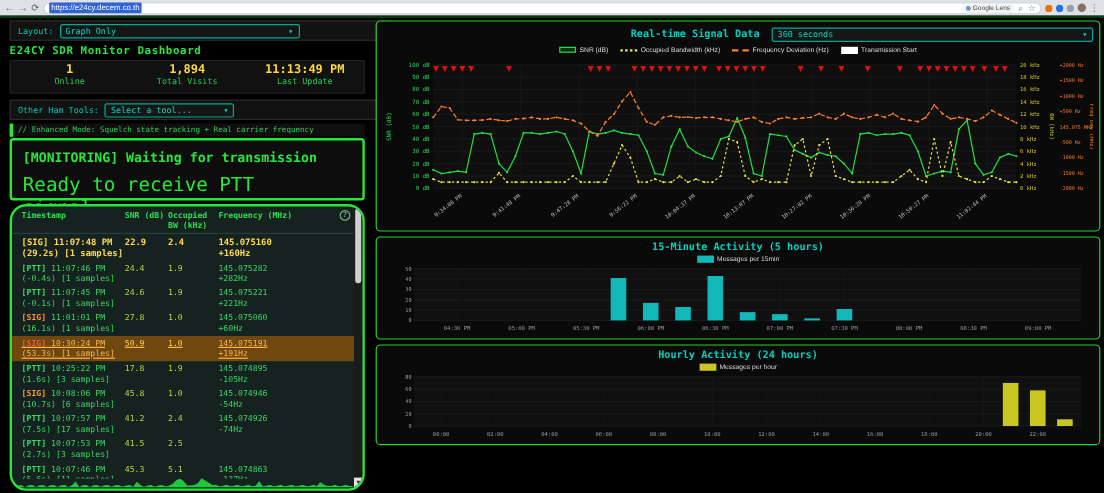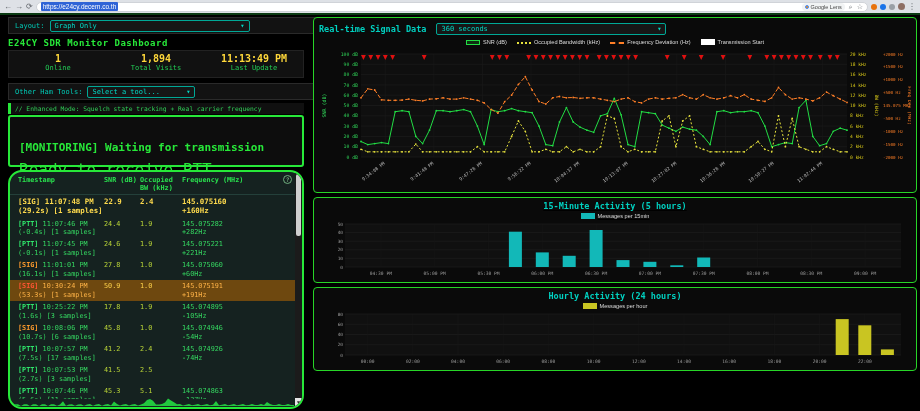--- a/index.html
+++ b/index.html
@@ -37,56 +37,56 @@
                 letter-spacing:.5px; }
   .stats { position:absolute; top:33px; width:296px; height:28px; background:#111;
            border:1px solid #222; display:flex; }
   .stat { flex:1; text-align:center; padding-top:2px; }
   .stat .v { color:#ffd83a; font-size:10px; font-weight:bold; }
   .stat .l { color:#22cc55; font-size:7px; }
   .note { position:absolute; top:86px; width:296px; background:#101010;
           border-left:3px solid #27e839; color:#2fd157; font-size:6.3px;
           padding:2px 4px; }
   .monitor { position:absolute; top:98px; width:296px; height:52px; background:#0d0d0d;
-             border:2px solid #27e839; border-radius:3px; padding:24px 9px; }
+             border:2px solid #27e839; border-radius:3px; padding:8px 9px; }
   .mon1 { color:#27e839; font-size:11px; font-weight:bold; }
   .mon2 { color:#27e839; font-size:16px; margin-top:6px; }
 
   
   .tablebox { position:absolute; top:153px; width:296px; height:239px; background:#152220;
               border:2px solid #27e839; border-radius:14px; overflow:hidden; }
   .thead { display:grid; grid-template-columns:86px 36px 42px auto; color:#29e04e;
            font-size:6.8px; font-weight:bold; padding:4px 2px 2px 8px; border-bottom:1px solid #24403a; }
   .help-btn { position:absolute; top:3px; right:10px; width:9px; height:9px; border:1px solid #6fae7f;
               border-radius:50%; color:#8fd19a; font-size:6px; text-align:center; line-height:8px; cursor:pointer; }
   .tbody { position:relative; height:204px; overflow:hidden; }
   .trow { display:grid; grid-template-columns:86px 36px 42px auto; padding:2px 2px 2px 8px;
           font-size:6.8px; color:#35d861; line-height:1.25; cursor:pointer; }
   .trow .tag { font-weight:bold; }
   .trow .tag.sig { color:#ff9b2d; }
   .trow .tag.ptt { color:#2fe36a; }
   .trow .num { color:#b9d437; }
   .trow.latest { color:#ffdb4d; font-size:7.4px; font-weight:bold; }
   .trow.latest .tag, .trow.latest .num, .trow.latest .freq { color:#ffdb4d; }
-  .trow.hl { background:#6e480f; color:#ffb347; }
+  .trow.hl { background:#6e480f; color:#ffb347;text-decoration:underline; }
   .trow.hl .tag { color:#ff5533; }
   .trow.hl .num { color:#ffd24a; }
   .scroll-track { position:absolute; top:0; right:0; width:7px; height:100%; background:#1b1b1b; }
   .scroll-thumb { position:absolute; top:2px; right:1px; width:5px; height:62px; background:#cfcfcf;
                   border-radius:2px; cursor:grab; }
   .scroll-arrow { position:absolute; bottom:0; right:0; width:7px; height:9px; background:#e6e6e6;
                   color:#333; font-size:5px; text-align:center; line-height:9px; cursor:pointer; }
   .wavestrip { position:absolute; bottom:0; left:2px; }
 
   
   .rightcol { position:absolute; left:313px; top:17px; width:604px; height:394px; }
   .panel { position:absolute; left:0; width:604px; background:#0a0a0a; border:1.5px solid #27d527;
            border-radius:4px; padding:3px 5px; }
   .panel-title { color:#00d0c0; font-size:8.5px; font-weight:bold; text-align:center; }
-  .sig-head { display:flex; align-items:center; justify-content:flex-start; gap:10px; height:16px; }
+  .sig-head { display:flex; align-items:center; justify-content:flex-end; gap:10px; height:16px; }
   .legend { display:flex; justify-content:center; align-items:center; gap:10px; height:10px;
             font-size:5.6px; color:#ddd; font-family:"Liberation Sans", sans-serif; }
   .sw { display:inline-block; width:14px; height:5px; margin-right:3px; vertical-align:middle; }
   .sw.snr { background:#0f2f12; border:1px solid #22dd44; }
   .sw.bw  { border-bottom:2px dotted #e6e23c; height:3px; }
   .sw.dev { border-bottom:2px dashed #ff7f27; height:3px; }
   .sw.tx  { background:#fff; height:6px; }
   .sw.teal { background:#12b8b8; height:6px; }
   .sw.yel { background:#c9c522; height:6px; }
 </style>
@@ -233,21 +233,21 @@
       <div class="scroll-arrow">▼</div>
     </div>
   </div>
 </div>
 
 <div class="rightcol">
 
   <div class="panel" style="top:0; height:176px;">
     <div class="sig-head">
       <span class="panel-title">Real-time Signal Data</span>
-      <div class="select" style="width:230px">
+      <div class="select" style="width:268px">
         <span>360 seconds</span>
         <span>▾</span>
       </div>
     </div>
     <div class="legend">
       <span><span class="sw snr"></span><span>SNR (dB)</span></span>
       <span><span class="sw bw"></span><span>Occupied Bandwidth (kHz)</span></span>
       <span><span class="sw dev"></span><span>Frequency Deviation (Hz)</span></span>
       <span><span class="sw tx"></span><span>Transmission Start</span></span>
     </div>

